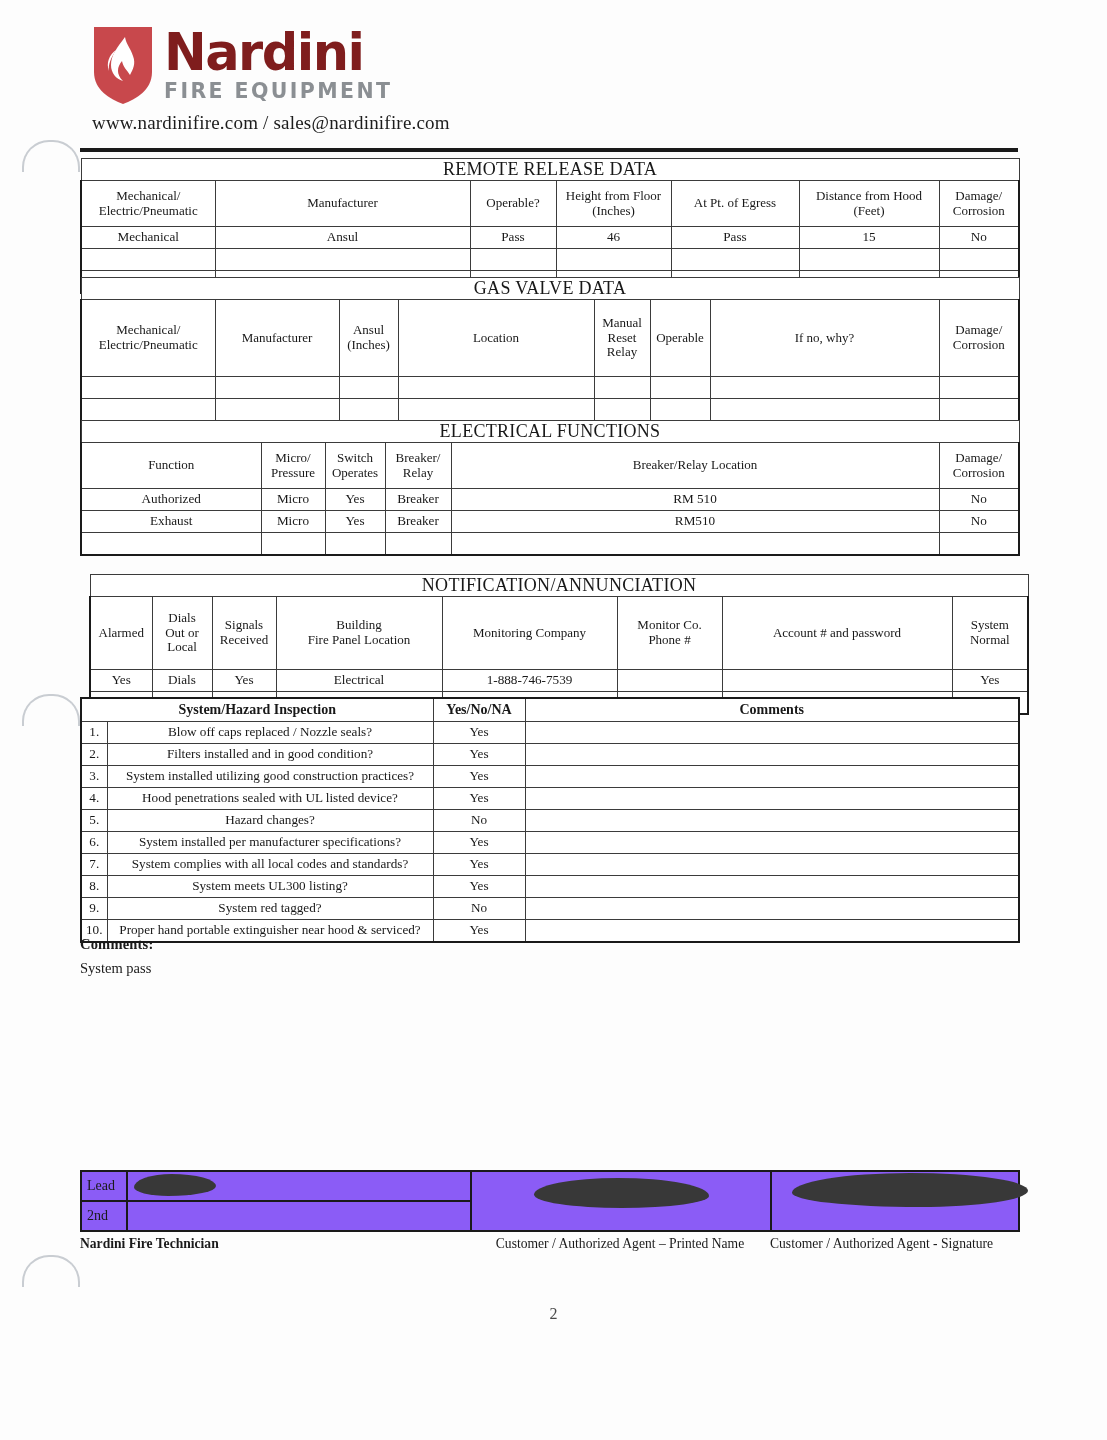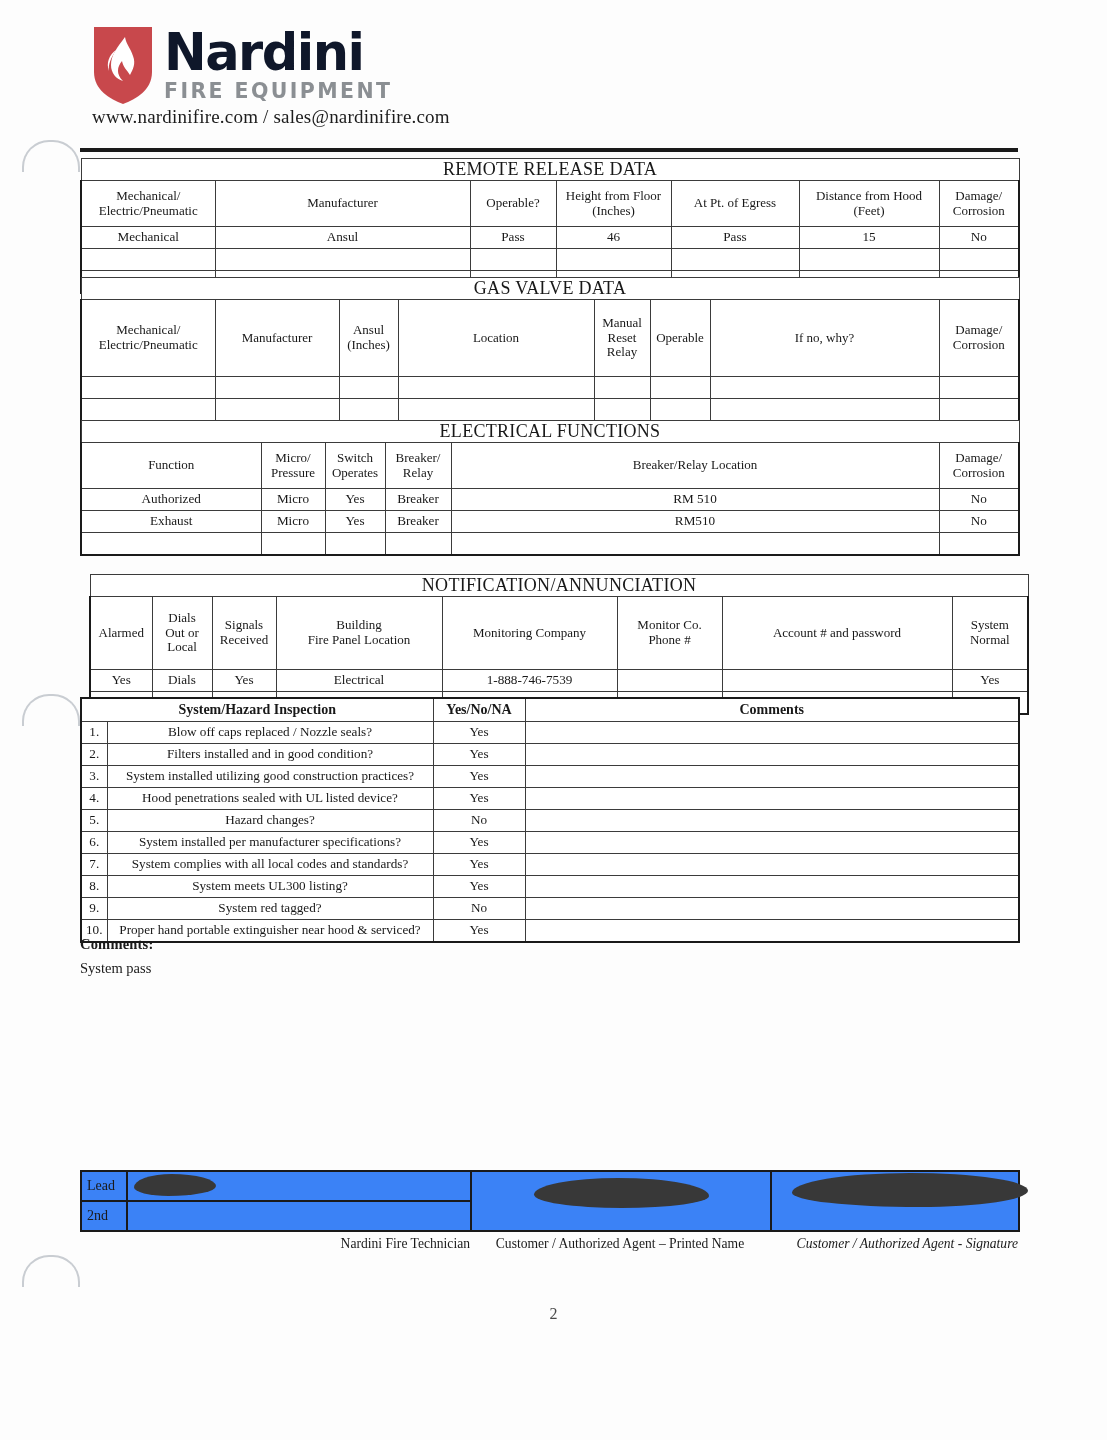--- a/index.html
+++ b/index.html
@@ -57,35 +57,35 @@
   }
   .wordmark {
     padding-top: 4px;
   }
   .brand-name {
     font-family: "DejaVu Sans", sans-serif;
     font-weight: bold;
     font-size: 51px;
     line-height: 50px;
     letter-spacing: -1.5px;
-    color: #0f172a;
+    color: #7f1d1d;
   }
   .brand-sub {
     font-family: "DejaVu Sans", sans-serif;
     font-weight: bold;
     font-size: 20.5px;
     letter-spacing: 2.4px;
     color: #8b8f93;
     margin-top: 1px;
   }
   .contact-line {
     font-family: "Liberation Serif", serif;
     font-size: 19px;
     color: #1c1c1c;
-    margin-top: 0;
+    margin-top: 6px;
     letter-spacing: 0.2px;
   }
 
   
   .top-rule {
     position: absolute;
     left: 80px;
     top: 148px;
     width: 938px;
     height: 4px;
@@ -165,39 +165,39 @@
   table.sig {
     border-collapse: collapse;
     table-layout: fixed;
     width: 938px;
     font-size: 13.5px;
   }
   table.sig td {
     border: 2px solid #1a1a1a;
     height: 26px;
     vertical-align: middle;
-    background: #3b82f6;
+    background: #8b5cf6;
   }
   td.sig-label {
     width: 46px;
     text-align: left;
     padding-left: 5px;
     font-size: 14px;
   }
   td.sig-line   { position: relative; }
   td.sig-tall   { position: relative; }
   .sig-captions {
     display: flex;
     width: 938px;
     margin-top: 4px;
     font-size: 13.6px;
   }
-  .cap-a { width: 390px; text-align: right; }
+  .cap-a { width: 390px; text-align: left; font-weight: bold; }
   .cap-b { width: 300px; text-align: center; }
-  .cap-c { width: 248px; text-align: right; font-style: italic; }
+  .cap-c { width: 248px; text-align: left; }
 
   
   .redact {
     position: absolute;
     background: #383838;
     border-radius: 46% 54% 58% 42% / 60% 55% 45% 40%;
   }
   .redact.r1 { left: 6px;  top: 2px;  width: 82px;  height: 22px; }
   .redact.r2 { left: 62px; top: 6px;  width: 175px; height: 30px;
                border-radius: 48% 52% 50% 50% / 55% 60% 40% 45%; }

